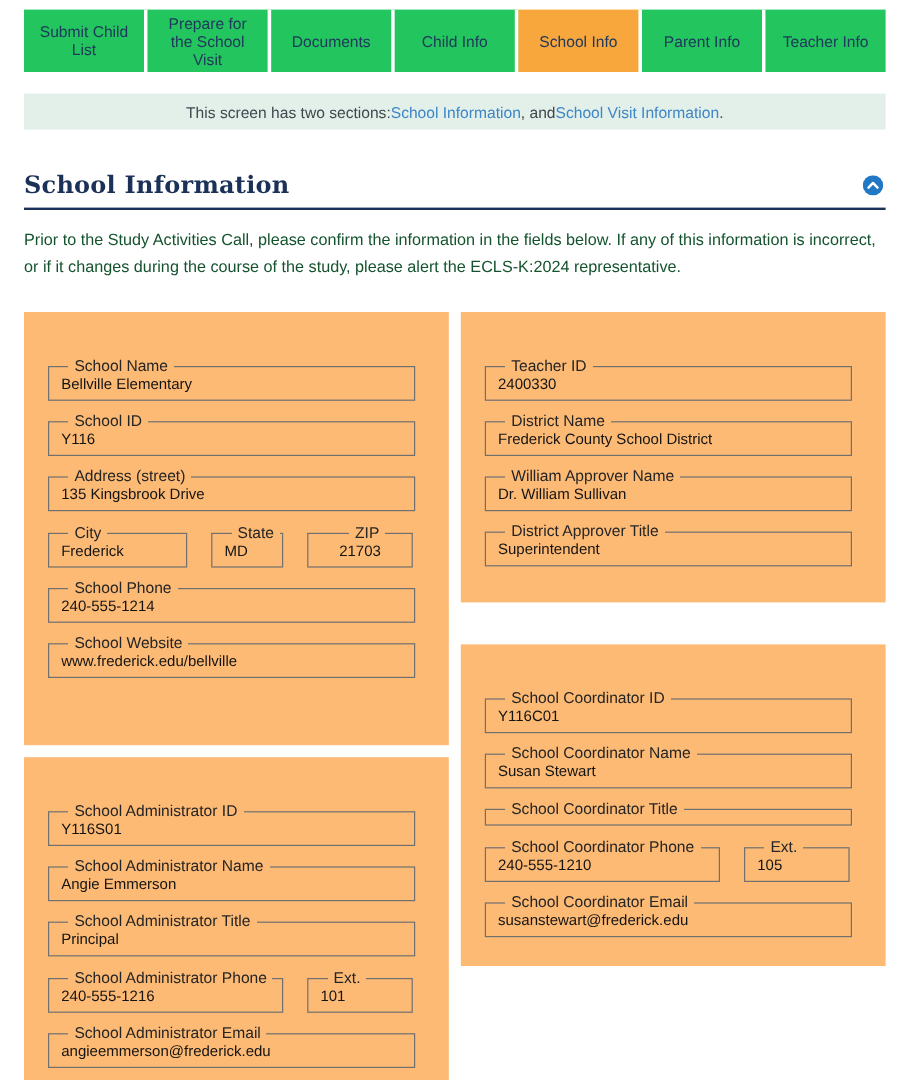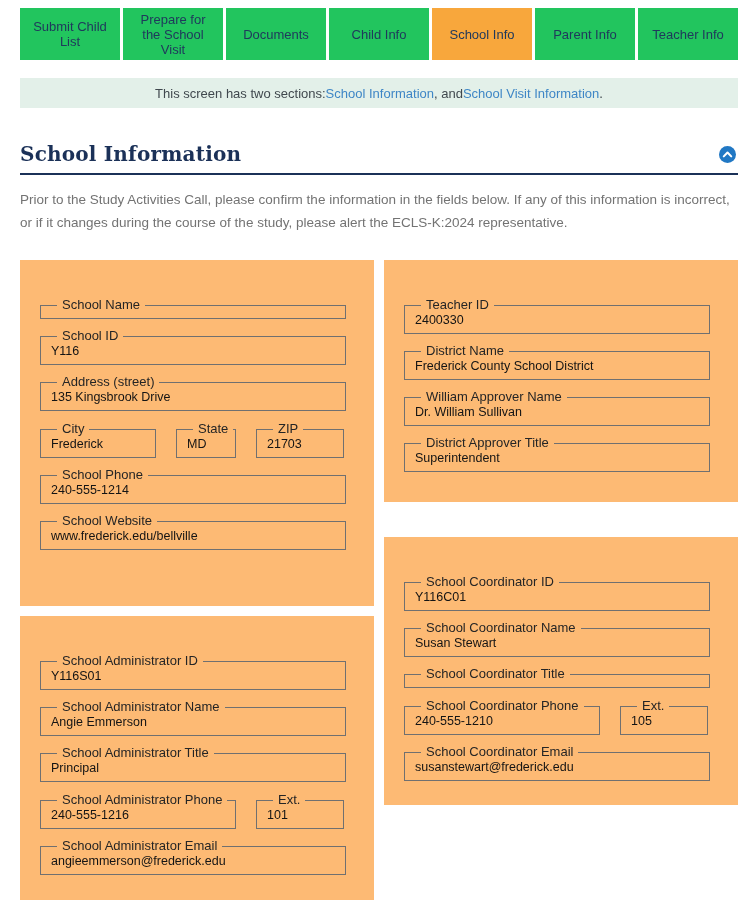--- a/index.html
+++ b/index.html
@@ -31,21 +31,21 @@
     margin-top: 34px; display: flex; align-items: center; justify-content: space-between;
     border-bottom: 2px solid #1b3158; padding-bottom: 7px;
   }
   .section-head h1 {
     font-family: "DejaVu Serif", "Liberation Serif", serif;
     font-size: 20px; font-weight: 700; color: #1b3158; letter-spacing: .2px;
   }
   .collapse-btn { cursor: pointer; display: inline-flex; margin-right: 2px; }
 
   .section-desc {
-    margin-top: 13px; font-size: 13.5px; line-height: 23px; color: #737373; max-width: 716px;
+    margin-top: 13px; font-size: 13.5px; line-height: 23px; color: #14532d; max-width: 716px;
   }
 
   
   .columns { margin-top: 26px; display: grid; grid-template-columns: 1fr 1fr; column-gap: 10px; }
   .panel { background: #fdba74; padding: 38px 28px 24px 20px; }
   .panel-school      { margin-bottom: 10px; padding-bottom: 46px; }
   .panel-district    { margin-bottom: 35px; padding-bottom: 20px; }
   .panel-admin       { padding-bottom: 24px; }
   .panel-coordinator { padding-bottom: 14px; }
 
@@ -56,21 +56,21 @@
   fieldset.field legend {
     font-size: 13px; line-height: 14px; color: #252525;
     padding: 0 5px; margin-left: 6px; white-space: nowrap;
   }
   .val { font-size: 12.5px; line-height: 15px; color: #141414; overflow: hidden; white-space: nowrap; }
 
   .field-row { display: flex; gap: 20px; margin-top: 11px; }
   .field-row .field { flex: 0 0 auto; }
   .w-city  { width: 116px; }
   .w-state { width: 60px; }
-  .w-zip   { width: 88px; }
+  .w-zip   { width: 88px; text-align: center; }
   .w-phone { width: 196px; }
   .w-ext   { width: 88px; margin-left: 2px; }
 </style>
 </head>
 <body>
 
 <div class="page">
 
   <nav class="tabs">
     <div class="tab">Submit Child List</div>
@@ -102,20 +102,21 @@
 
   <p class="section-desc">Prior to the Study Activities Call, please confirm the information in the fields below. If any of this information is incorrect, or if it changes during the course of the study, please alert the ECLS-K:2024 representative.</p>
 
   <div class="columns">
 
     <div class="col">
 
       <section class="panel panel-school">
         <fieldset class="field">
           <legend>School Name</legend>
+          <div class="val">Bellville Elementary</div>
         </fieldset>
         <fieldset class="field">
           <legend>School ID</legend>
           <div class="val">Y116</div>
         </fieldset>
         <fieldset class="field">
           <legend>Address (street)</legend>
           <div class="val">135 Kingsbrook Drive</div>
         </fieldset>
         <div class="field-row">

